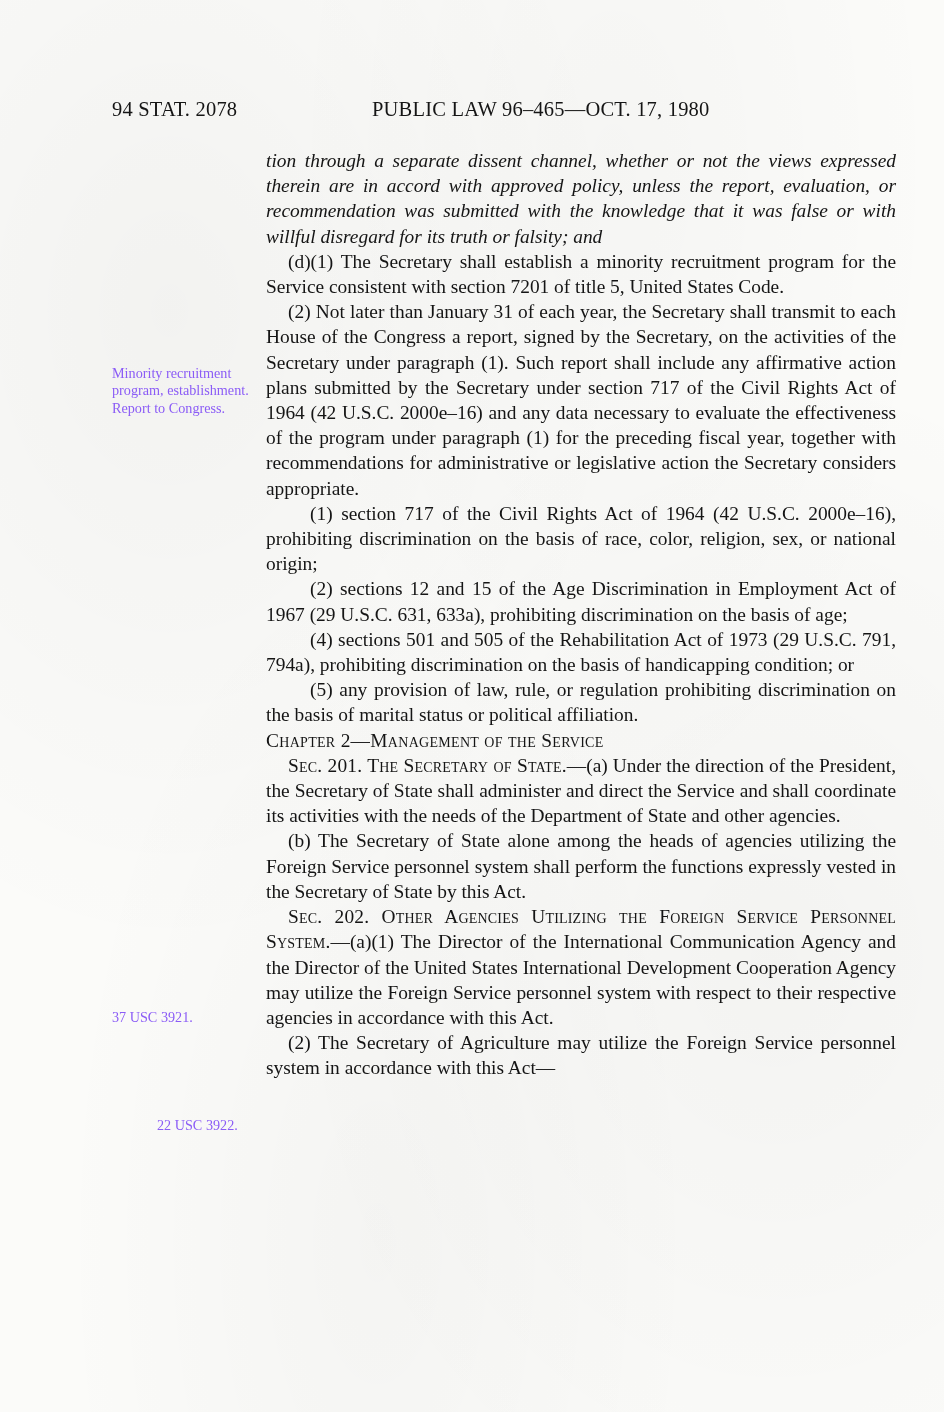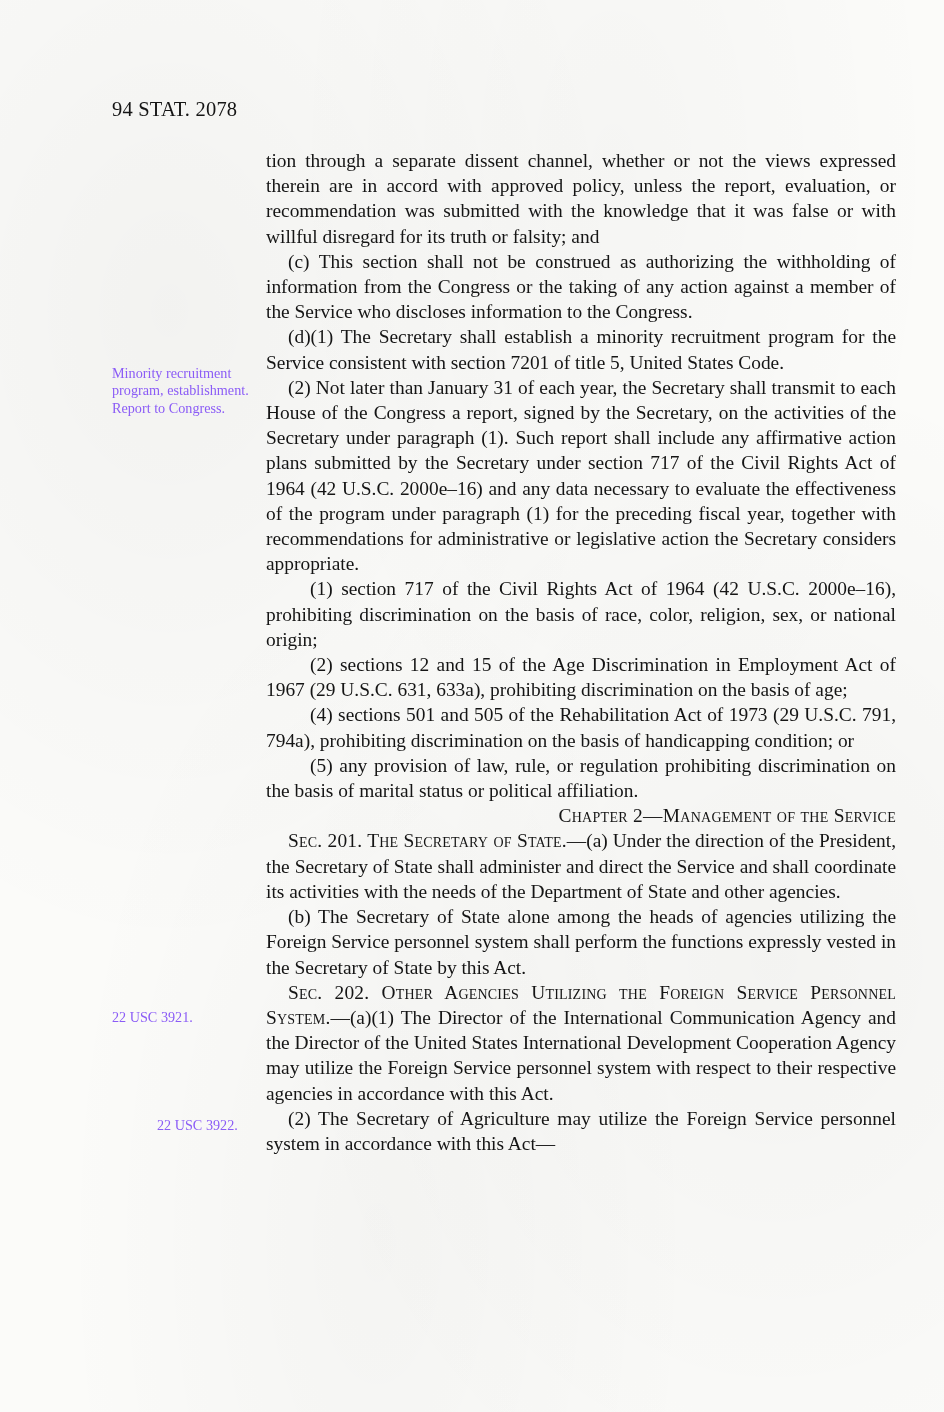--- a/index.html
+++ b/index.html
@@ -59,68 +59,69 @@
     font-size: 19.4px;
     line-height: 25.2px;
     text-align: justify;
     text-justify: inter-word;
   }
   .body-col p {
     margin: 0;
   }
   .ind-first {
     text-indent: 0;
+    font-style: italic;
   }
   .ind-para {
     text-indent: 22px;
   }
   .ind-sub {
     text-indent: 44px;
   }
   .sidenote {
     position: absolute;
     left: 112px;
     font-size: 14.2px;
     line-height: 17.4px;
     width: 150px;
     color: #8b5cf6;
   }
   .chapter-head {
     margin-top: 22px;
     margin-bottom: 14px;
-    text-align: right;
+    text-align: left;
     text-indent: 0;
     font-size: 19.4px;
     letter-spacing: 0.3px;
   }
   .sc {
     font-variant: small-caps;
   }
   .smallcaps {
     font-size: 19.4px;
     font-variant: small-caps;
     letter-spacing: 0.2px;
   }
 </style>
 </head>
 <body>
 
 <div class="page">
 
   <div class="header">
     <span class="stat">94 STAT. 2078</span>
+    <span class="law">PUBLIC LAW 96–465—OCT. 17, 1980</span>
   </div>
 
   <div class="sidenote" style="top:365px;">Minority recruitment program, establishment. Report to Congress.</div>
-  <div class="sidenote" style="top:1009px;">22 USC 3921.</div>
+  <div class="sidenote" style="top:1009px;">37 USC 3921.</div>
   <div class="sidenote" style="top:1117px;margin-left:45px;">22 USC 3922.</div>
 
   <div class="body-col">
     <p class="ind-first">tion through a separate dissent channel, whether or not the views expressed therein are in accord with approved policy, unless the report, evaluation, or recommendation was submitted with the knowledge that it was false or with willful disregard for its truth or falsity; and</p>
-    <p class="ind-para">(c) This section shall not be construed as authorizing the withholding of information from the Congress or the taking of any action against a member of the Service who discloses information to the Congress.</p>
     <p class="ind-para">(d)(1) The Secretary shall establish a minority recruitment program for the Service consistent with section 7201 of title 5, United States Code.</p>
     <p class="ind-para">(2) Not later than January 31 of each year, the Secretary shall transmit to each House of the Congress a report, signed by the Secretary, on the activities of the Secretary under paragraph (1). Such report shall include any affirmative action plans submitted by the Secretary under section 717 of the Civil Rights Act of 1964 (42 U.S.C. 2000e–16) and any data necessary to evaluate the effectiveness of the program under paragraph (1) for the preceding fiscal year, together with recommendations for administrative or legislative action the Secretary considers appropriate.</p>
     <p class="ind-sub">(1) section 717 of the Civil Rights Act of 1964 (42 U.S.C. 2000e–16), prohibiting discrimination on the basis of race, color, religion, sex, or national origin;</p>
     <p class="ind-sub">(2) sections 12 and 15 of the Age Discrimination in Employment Act of 1967 (29 U.S.C. 631, 633a), prohibiting discrimination on the basis of age;</p>
     <p class="ind-sub">(4) sections 501 and 505 of the Rehabilitation Act of 1973 (29 U.S.C. 791, 794a), prohibiting discrimination on the basis of handicapping condition; or</p>
     <p class="ind-sub">(5) any provision of law, rule, or regulation prohibiting discrimination on the basis of marital status or political affiliation.</p>
 
     <p class="chapter-head sc">Chapter 2—Management of the Service</p>
 
     <p class="ind-para"><span class="smallcaps">Sec. 201. The Secretary of State.</span><span>—(a) Under the direction of the President, the Secretary of State shall administer and direct the Service and shall coordinate its activities with the needs of the Department of State and other agencies.</span></p>

